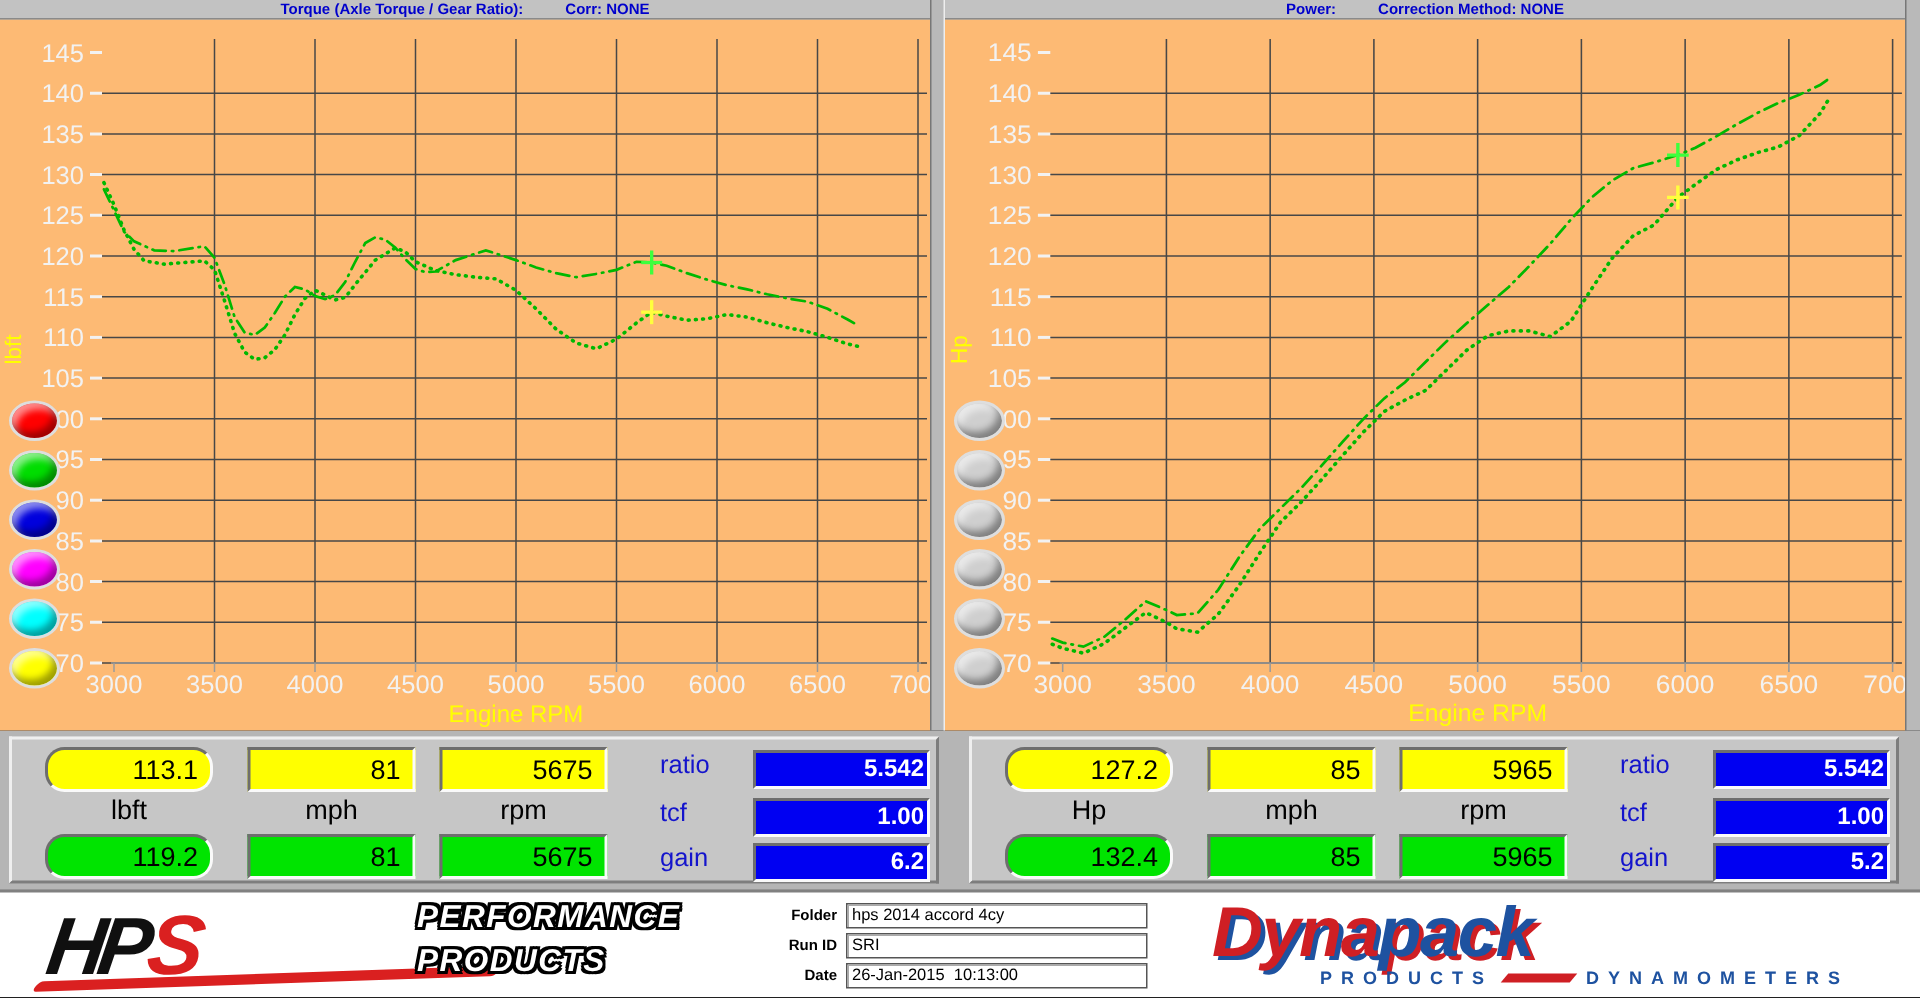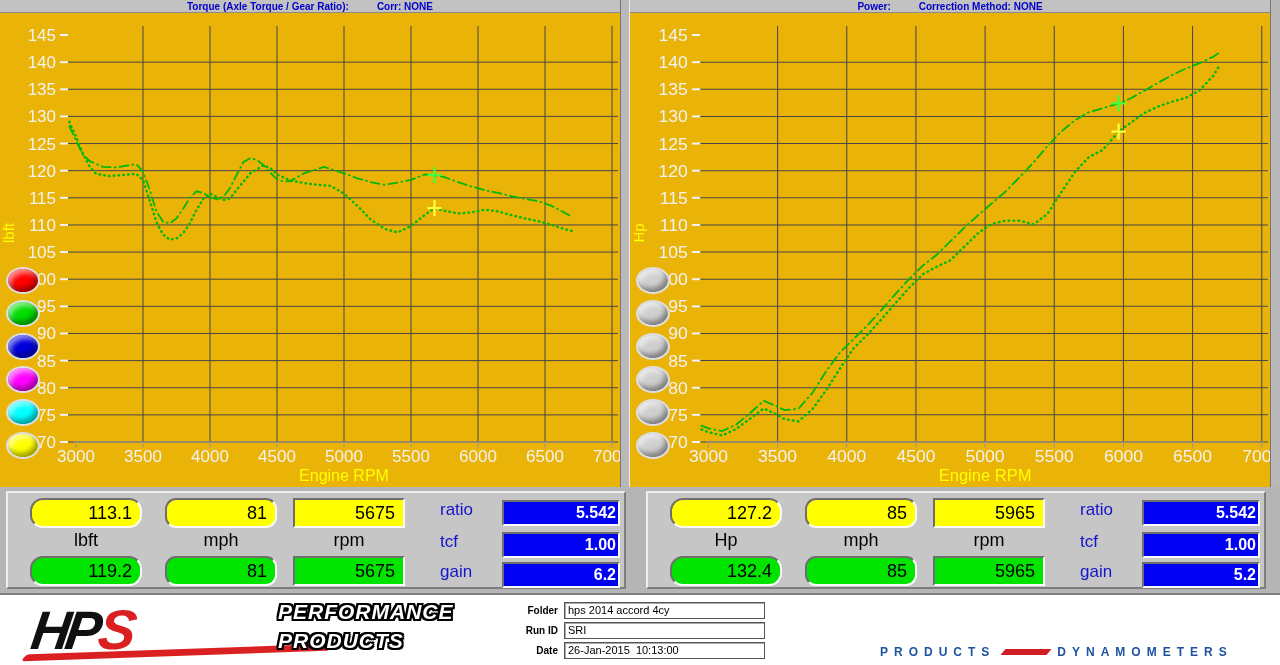--- a/index.html
+++ b/index.html
@@ -1,21 +1,21 @@
 <!DOCTYPE html>
 <html><head>
 <meta charset="utf-8">
 <style>
   html,body{margin:0;padding:0;background:#000;}
   *{box-sizing:border-box;font-family:"Liberation Sans",sans-serif;}
   .app{position:relative;width:1280px;height:665px;background:#000;overflow:hidden;}
 
   
   .charts-row{display:flex;width:1280px;height:487px;}
-  .chart-panel{position:relative;background:#eab308;height:487px;}
+  .chart-panel{position:relative;background:#fdba74;height:487px;}
   .chart-panel.left{width:620px;}
   .chart-panel.right{width:640px;}
   .chart-divider{width:10px;height:487px;background:#b9b9b9;border-left:1px solid #777;border-right:1px solid #eee;}
   .edge-strip{width:10px;height:487px;background:#b9b9b9;border-left:1px solid #777;}
   .chart-header{height:13px;background:#c2c2c2;border-bottom:1px solid #8a8a8a;display:flex;align-items:center;justify-content:center;gap:28px;}
   .chart-header span{color:#0000cc;font-size:10px;font-weight:bold;line-height:13px;white-space:pre;}
   .plot-wrap{position:relative;width:100%;height:474px;}
   .plot-wrap svg{display:block;}
   .oval{position:absolute;left:6px;width:34px;height:27px;border-radius:50%;border:2px solid #dedede;
         box-shadow:inset -3px -4px 5px rgba(0,0,0,.38), inset 3px 4px 5px rgba(255,255,255,.55);cursor:pointer;}
@@ -23,21 +23,21 @@
   
   .readout-row{display:flex;width:1280px;height:106px;background:#b5b5b5;align-items:center;}
   .readout-panel{position:relative;width:620px;height:98px;background:#c6c6c6;
                  border:2px solid;border-color:#efefef #7d7d7d #7d7d7d #efefef;}
   .readout-panel.left{margin-left:6px;}
   .readout-panel.right{margin-left:20px;}
   .vfield{position:absolute;width:112px;height:30px;border:2px solid;border-color:#6e6e6e #fafafa #fafafa #6e6e6e;
           color:#000;font-size:18px;line-height:26px;text-align:right;padding-right:8px;}
   .vfield.yellow{background:#ffff00;top:5px;}
   .vfield.green{background:#00e400;top:63px;}
-  .col0{left:22px;border-radius:13px;} .col1{left:157px;border-radius:11px;} .col2{left:285px;}
+  .col0{left:22px;border-radius:13px;} .col1{left:157px;} .col2{left:285px;}
   .unit-label{position:absolute;top:37px;width:112px;height:22px;text-align:center;color:#000;font-size:18px;}
   .side-label{position:absolute;left:432px;width:55px;color:#1414cc;font-size:17px;}
   .bfield{position:absolute;left:494px;width:118px;height:26px;background:#0000f2;color:#fff;
           font-size:16px;font-weight:bold;line-height:22px;text-align:right;padding-right:2px;
           border:2px solid;border-color:#6e6e6e #fafafa #fafafa #6e6e6e;}
   .srow0{top:7px;} .srow1{top:39px;} .srow2{top:69px;}
 
   
   .footer{position:relative;width:1280px;height:72px;background:#ffffff;border-top:2px solid #808080;}
   .hps{position:absolute;left:28px;top:2px;width:460px;height:66px;}
@@ -356,18 +356,21 @@
         <label>Run ID</label>
         <input value="SRI" style="">
       </div>
       <div class="form-row">
         <label>Date</label>
         <input value="26-Jan-2015  10:13:00" style="">
       </div>
     </div>
 
     <div class="dynapack">
+      <div class="dyna-title">
+        <span class="w1">Dyna</span><span class="w2">pack</span>
+      </div>
       <div class="dyna-sub">
         <span>PRODUCTS</span><span class="gap-swoosh"></span><span>DYNAMOMETERS</span>
       </div>
     </div>
   </div>
 </div>
 
 </body></html>

